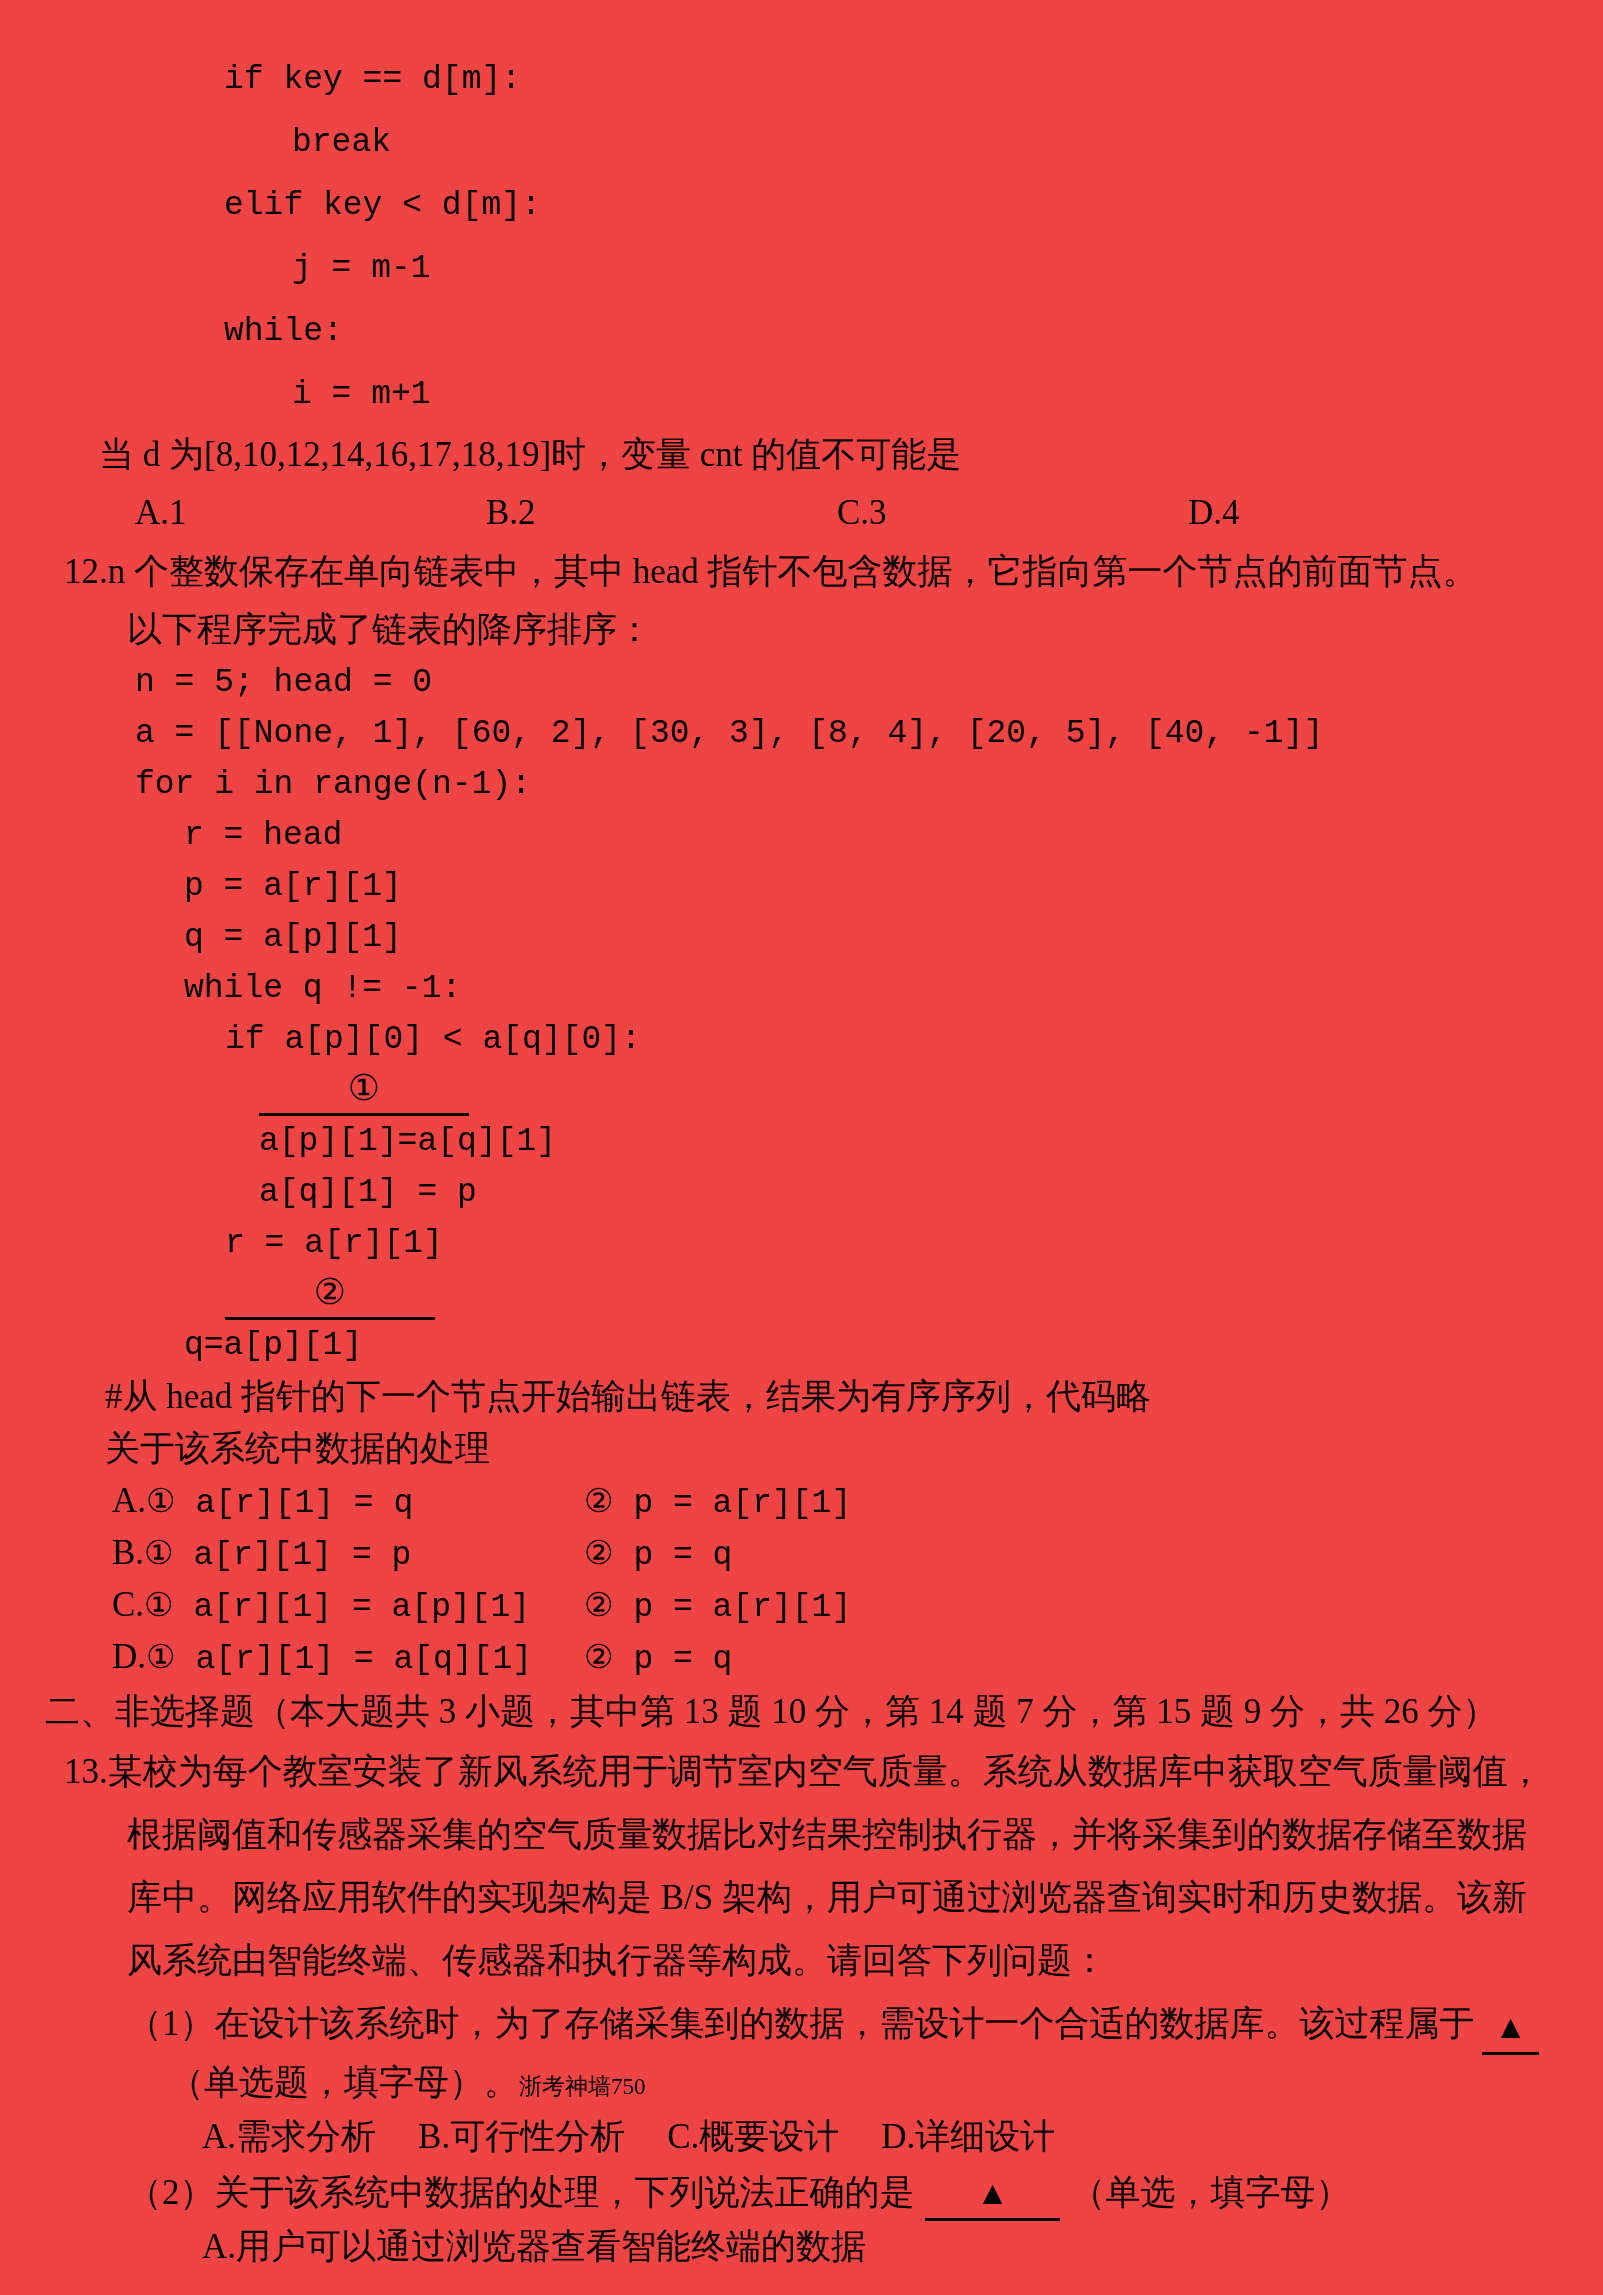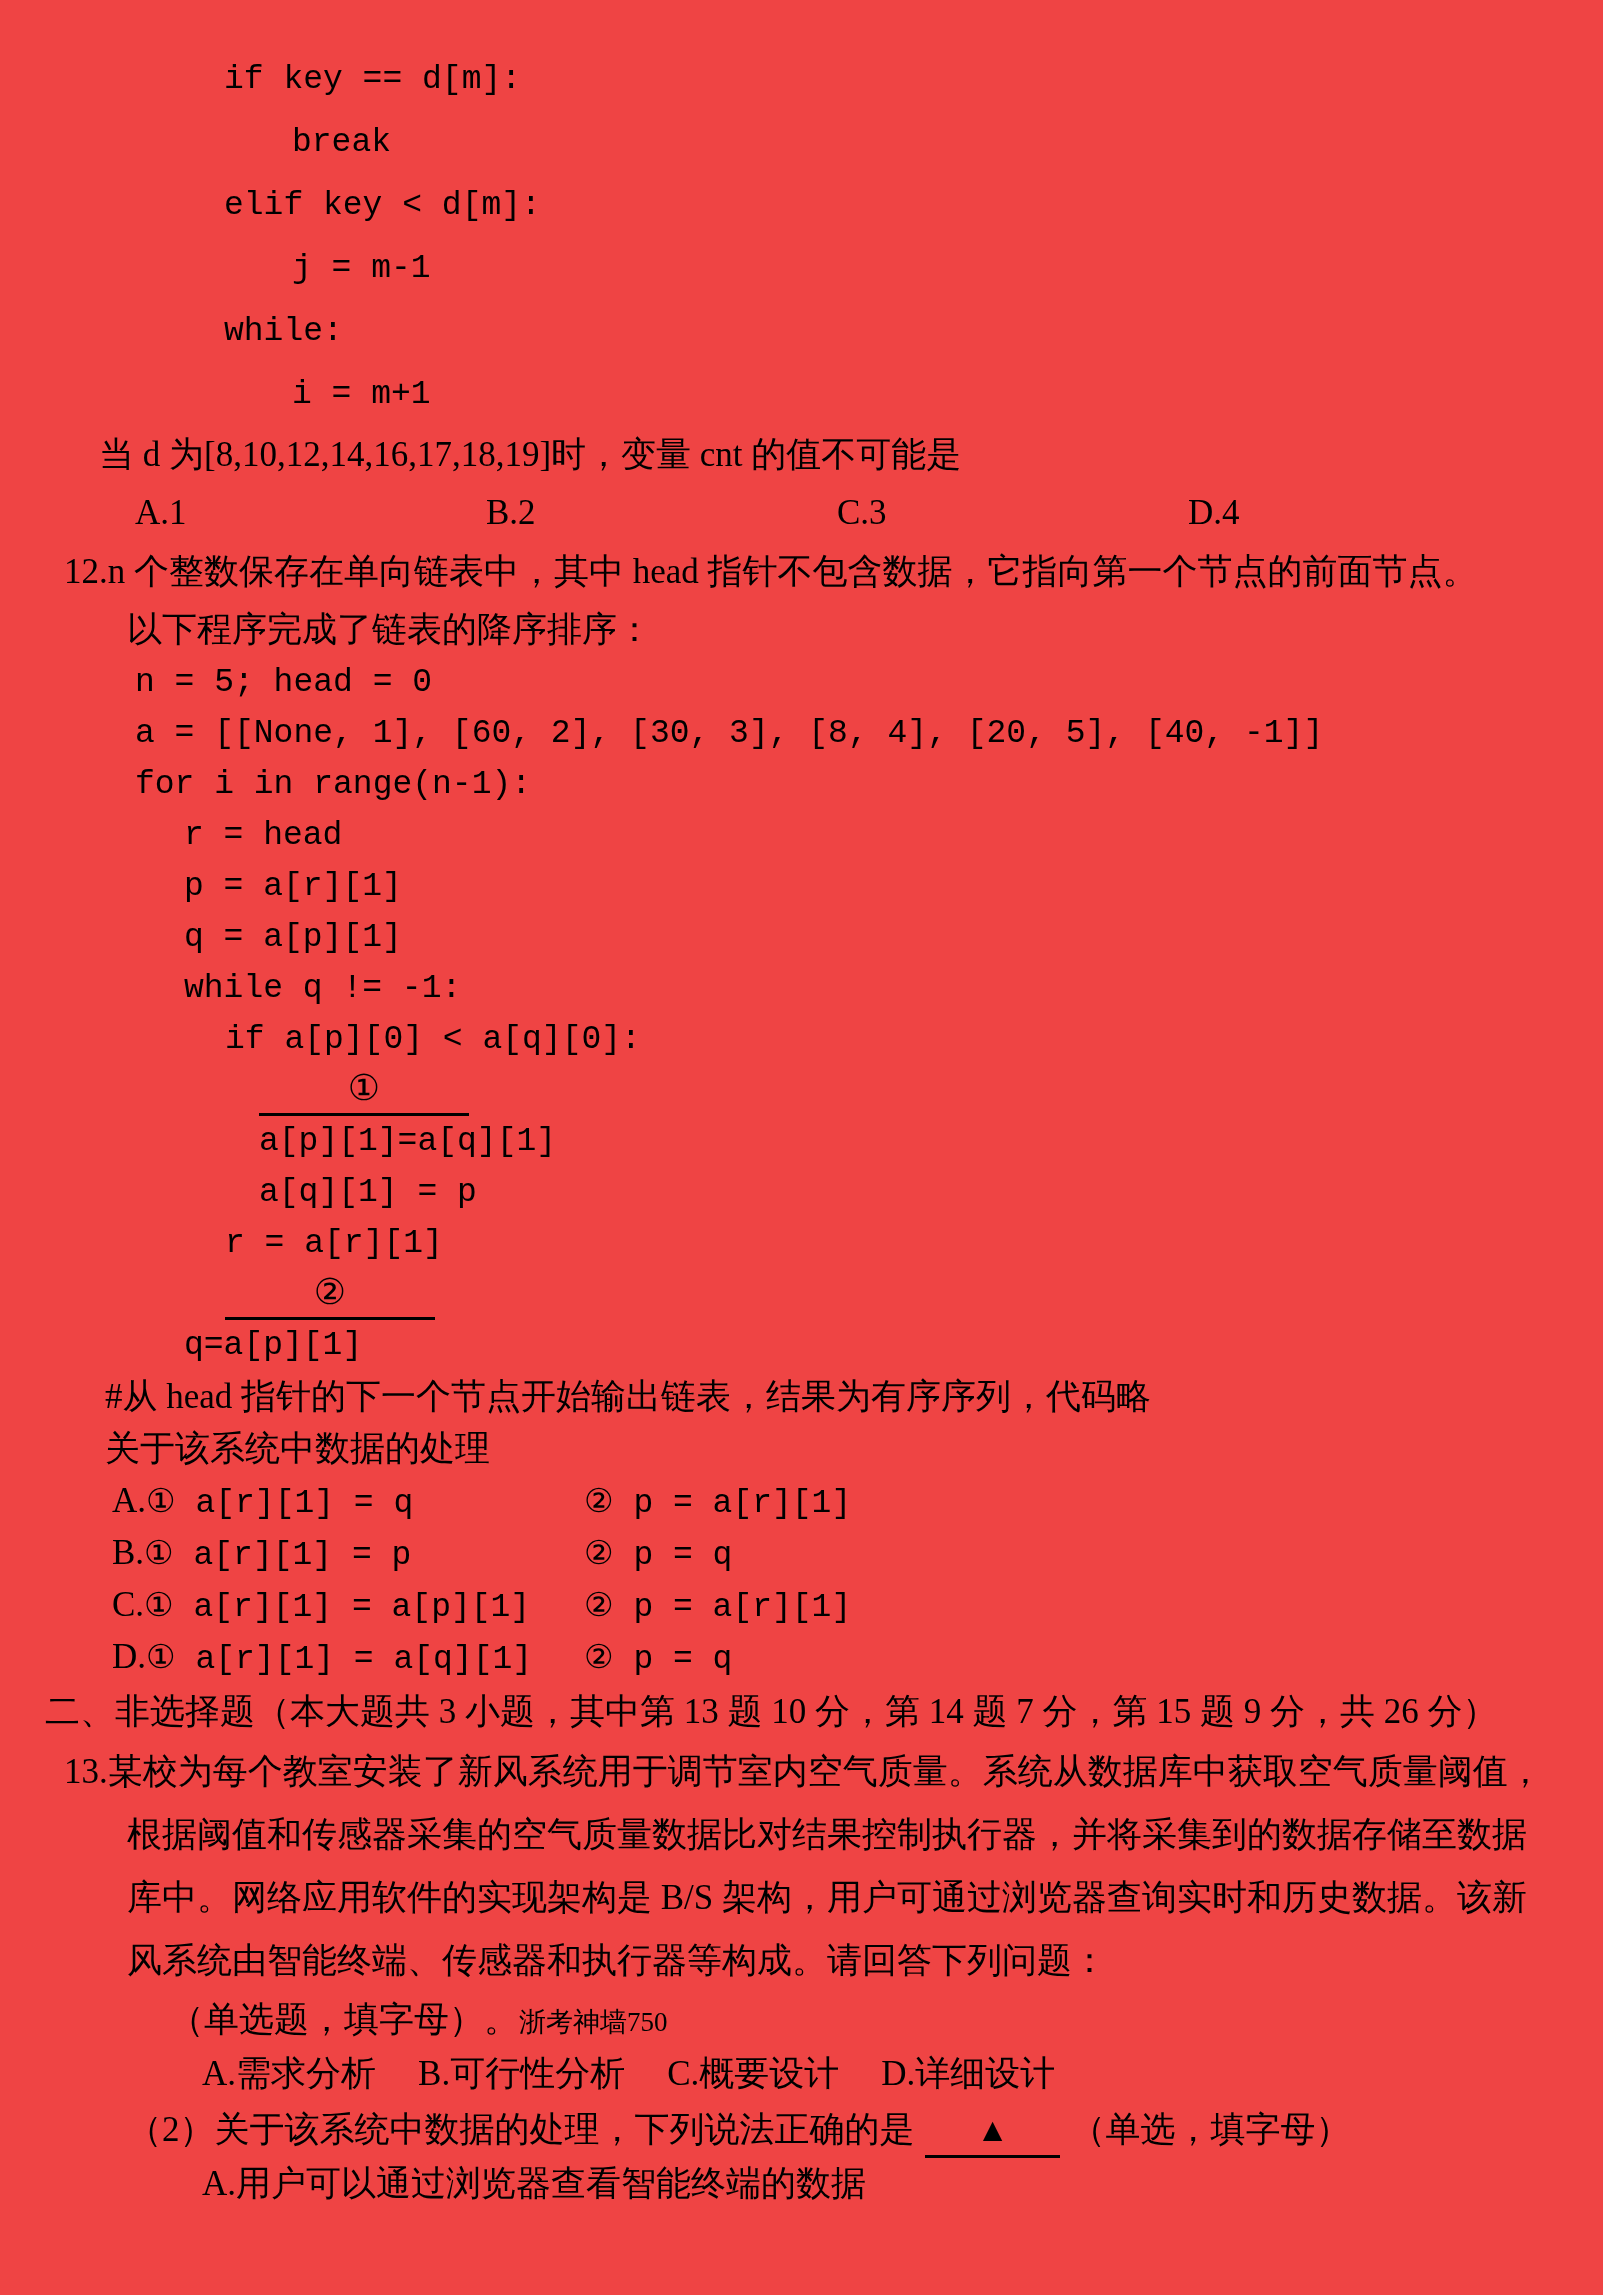--- a/index.html
+++ b/index.html
@@ -44,21 +44,21 @@
   .opt-label { font-family:"Liberation Serif","DejaVu Serif",serif; font-size:35px; }
 
   
   .sec2-header { margin-left:45px; height:57px; line-height:57px; }
 
   
   .q13-first { margin-left:64px;  height:63px; line-height:63px; }
   .para-line { margin-left:127px; height:63px; line-height:63px; }
   .q13-part1 { margin-left:127px; height:63px; line-height:63px; }
   .q13-part1b{ margin-left:169px; height:55px; line-height:55px; }
-  .watermark { font-size:27px; }
+  .watermark { font-size:23px; }
   .q13-opts  { margin-left:202px; height:54px; line-height:54px; }
   .q13-opt   { display:inline-block; margin-right:42px; }
   .q13-part2 { margin-left:127px; height:57px; line-height:57px; }
   .q13-part2a{ margin-left:202px; height:52px; line-height:52px; }
 
   .tri {
     display:inline-block; text-align:center; border-bottom:3.7px solid #000;
     font-size:33px; vertical-align:bottom; height:49px; line-height:49px;
   }
   .tri-short { width:57px;  margin-left:7.5px; }
@@ -142,20 +142,21 @@
   <div class="line q13-first">13.某校为每个教室安装了新风系统用于调节室内空气质量。系统从数据库中获取空气质量阈值，</div>
   <section>
 
       <div class="line para-line">根据阈值和传感器采集的空气质量数据比对结果控制执行器，并将采集到的数据存储至数据</div>
 
       <div class="line para-line">库中。网络应用软件的实现架构是 B/S 架构，用户可通过浏览器查询实时和历史数据。该新</div>
 
       <div class="line para-line">风系统由智能终端、传感器和执行器等构成。请回答下列问题：</div>
     </section>
 
+  <div class="line q13-part1"><span>（1）在设计该系统时，为了存储采集到的数据，需设计一个合适的数据库。该过程属于</span><span class="tri tri-short">▲</span></div>
 
   <div class="line q13-part1b"><span>（单选题，填字母）。</span><span class="watermark">浙考神墙750</span></div>
 
   <div class="line q13-opts">
     
   <span class="q13-opt">A.需求分析</span><span class="q13-opt">B.可行性分析</span><span class="q13-opt">C.概要设计</span><span class="q13-opt">D.详细设计</span></div>
 
   <div class="line q13-part2"><span>（2）关于该系统中数据的处理，下列说法正确的是</span><span class="tri tri-wide">▲</span><span>（单选，填字母）</span></div>
 
   <div class="line q13-part2a">A.用户可以通过浏览器查看智能终端的数据</div>

